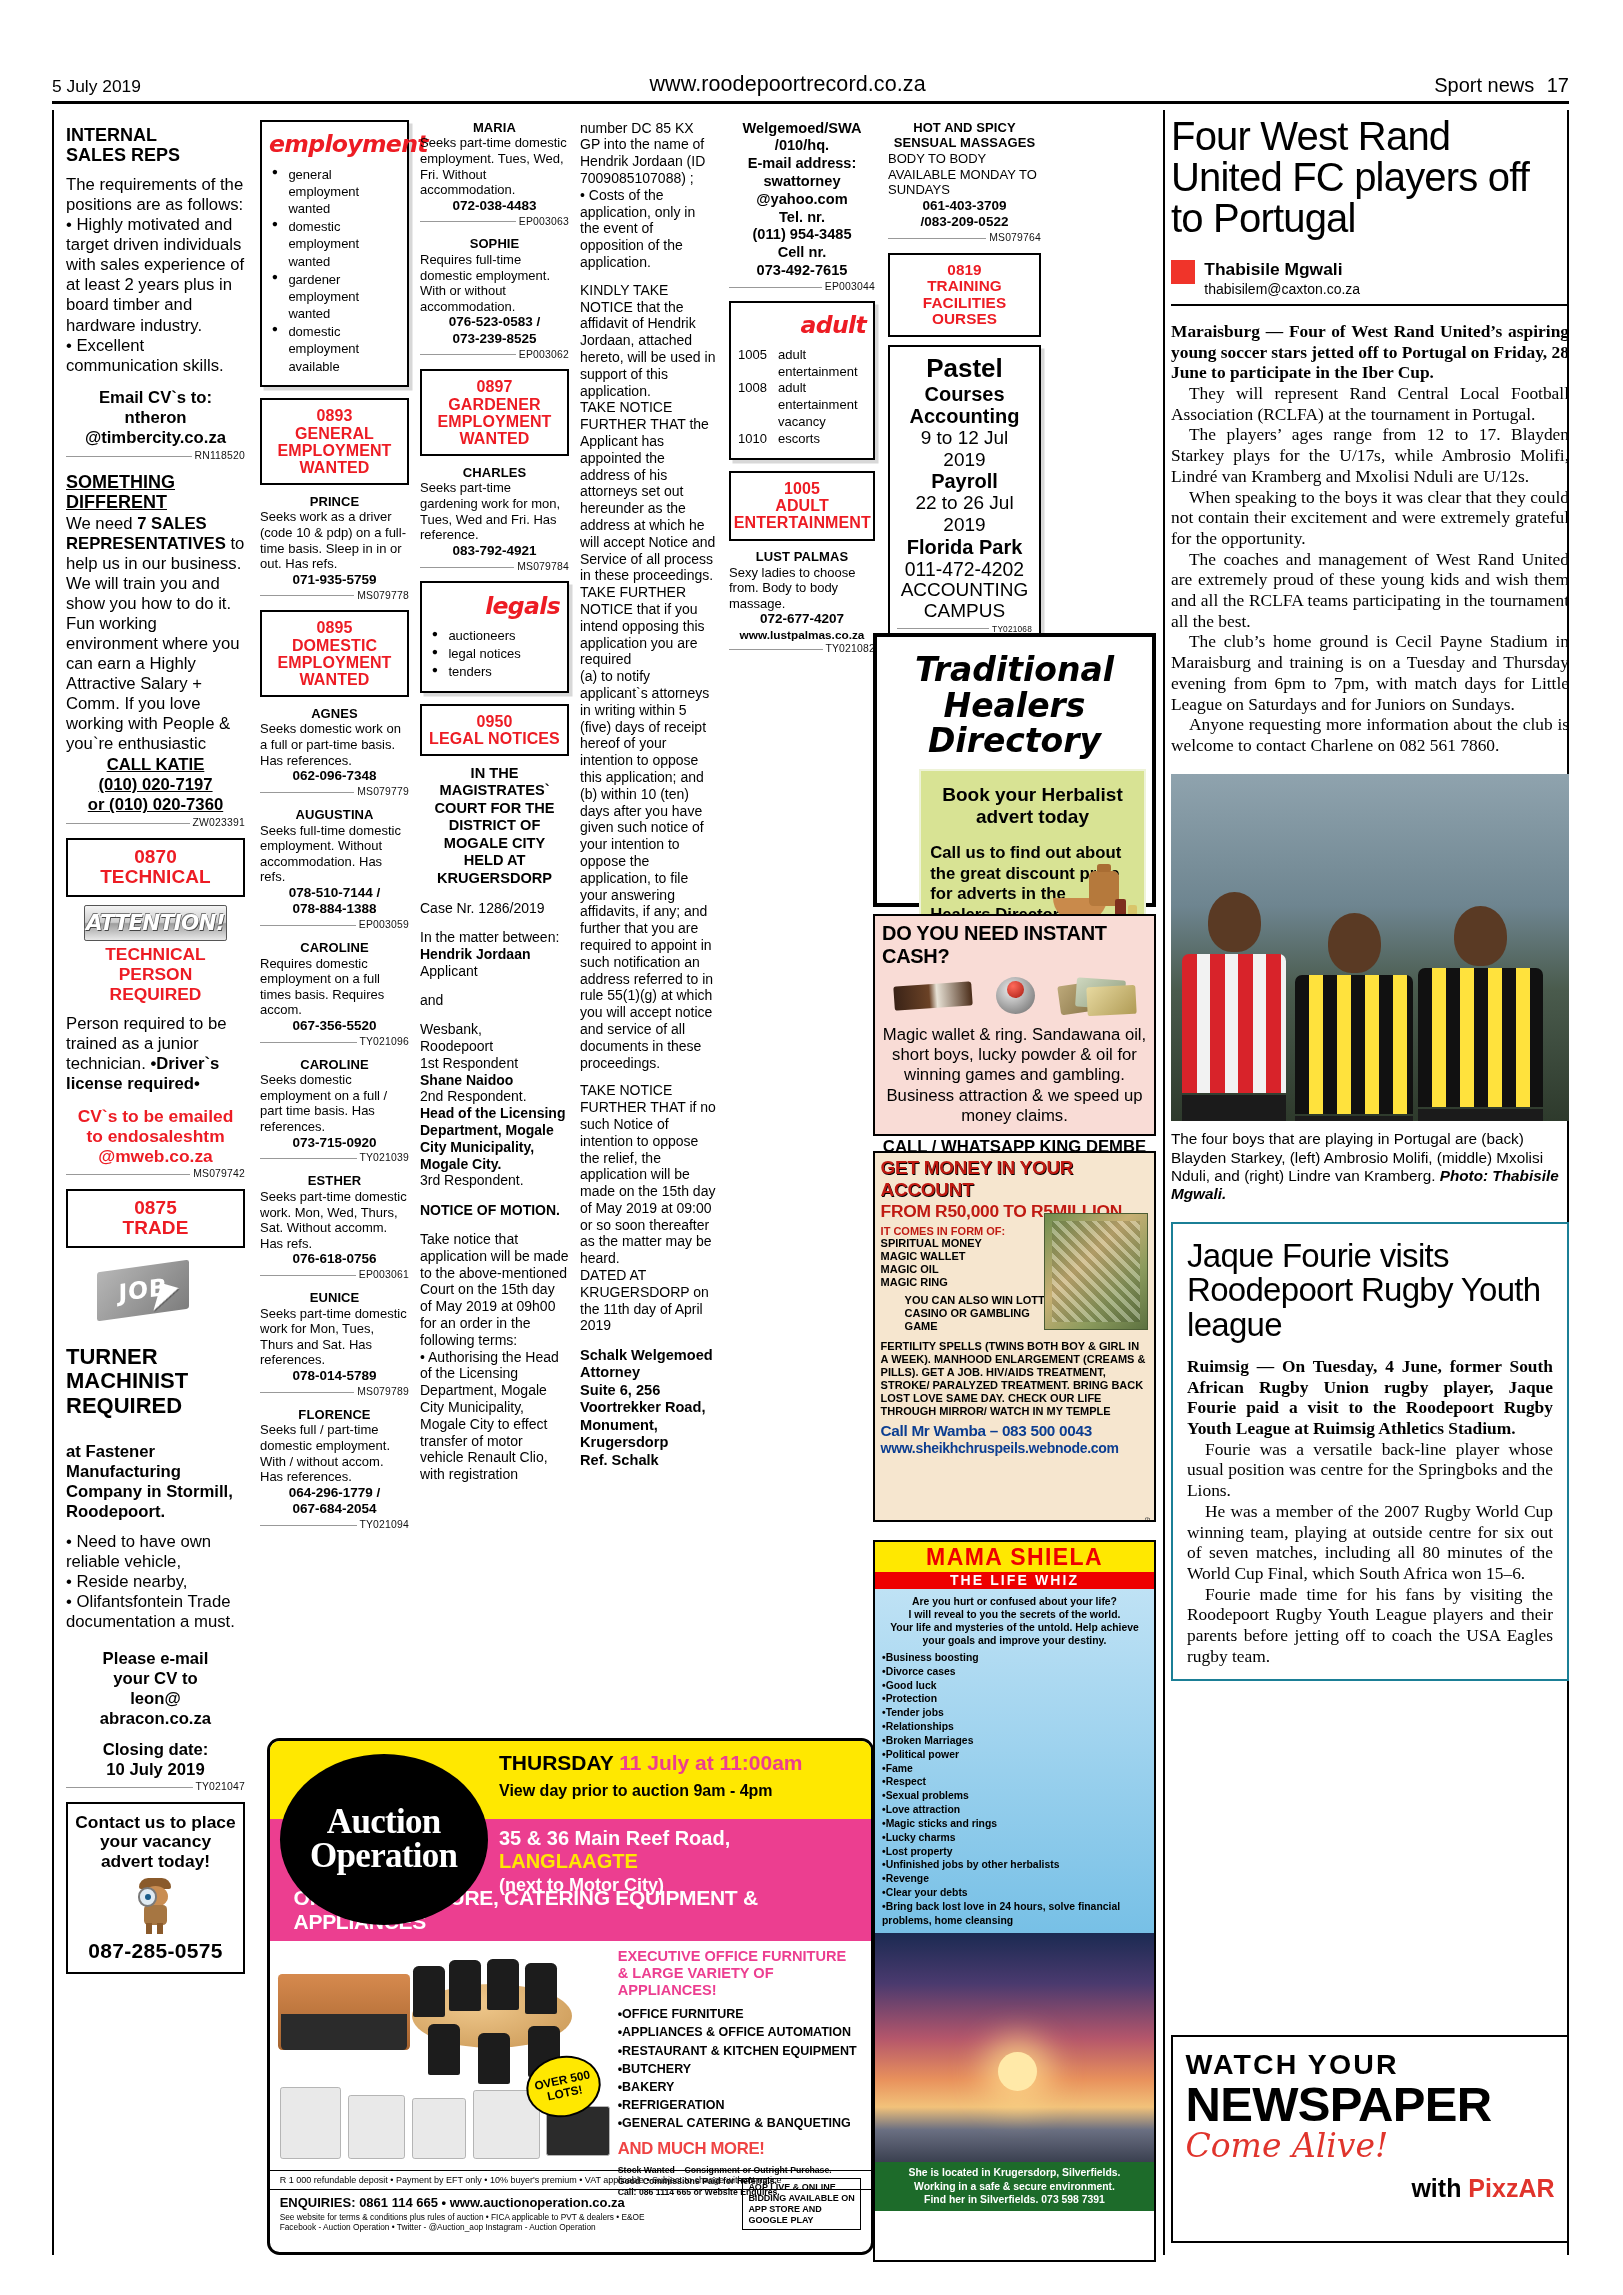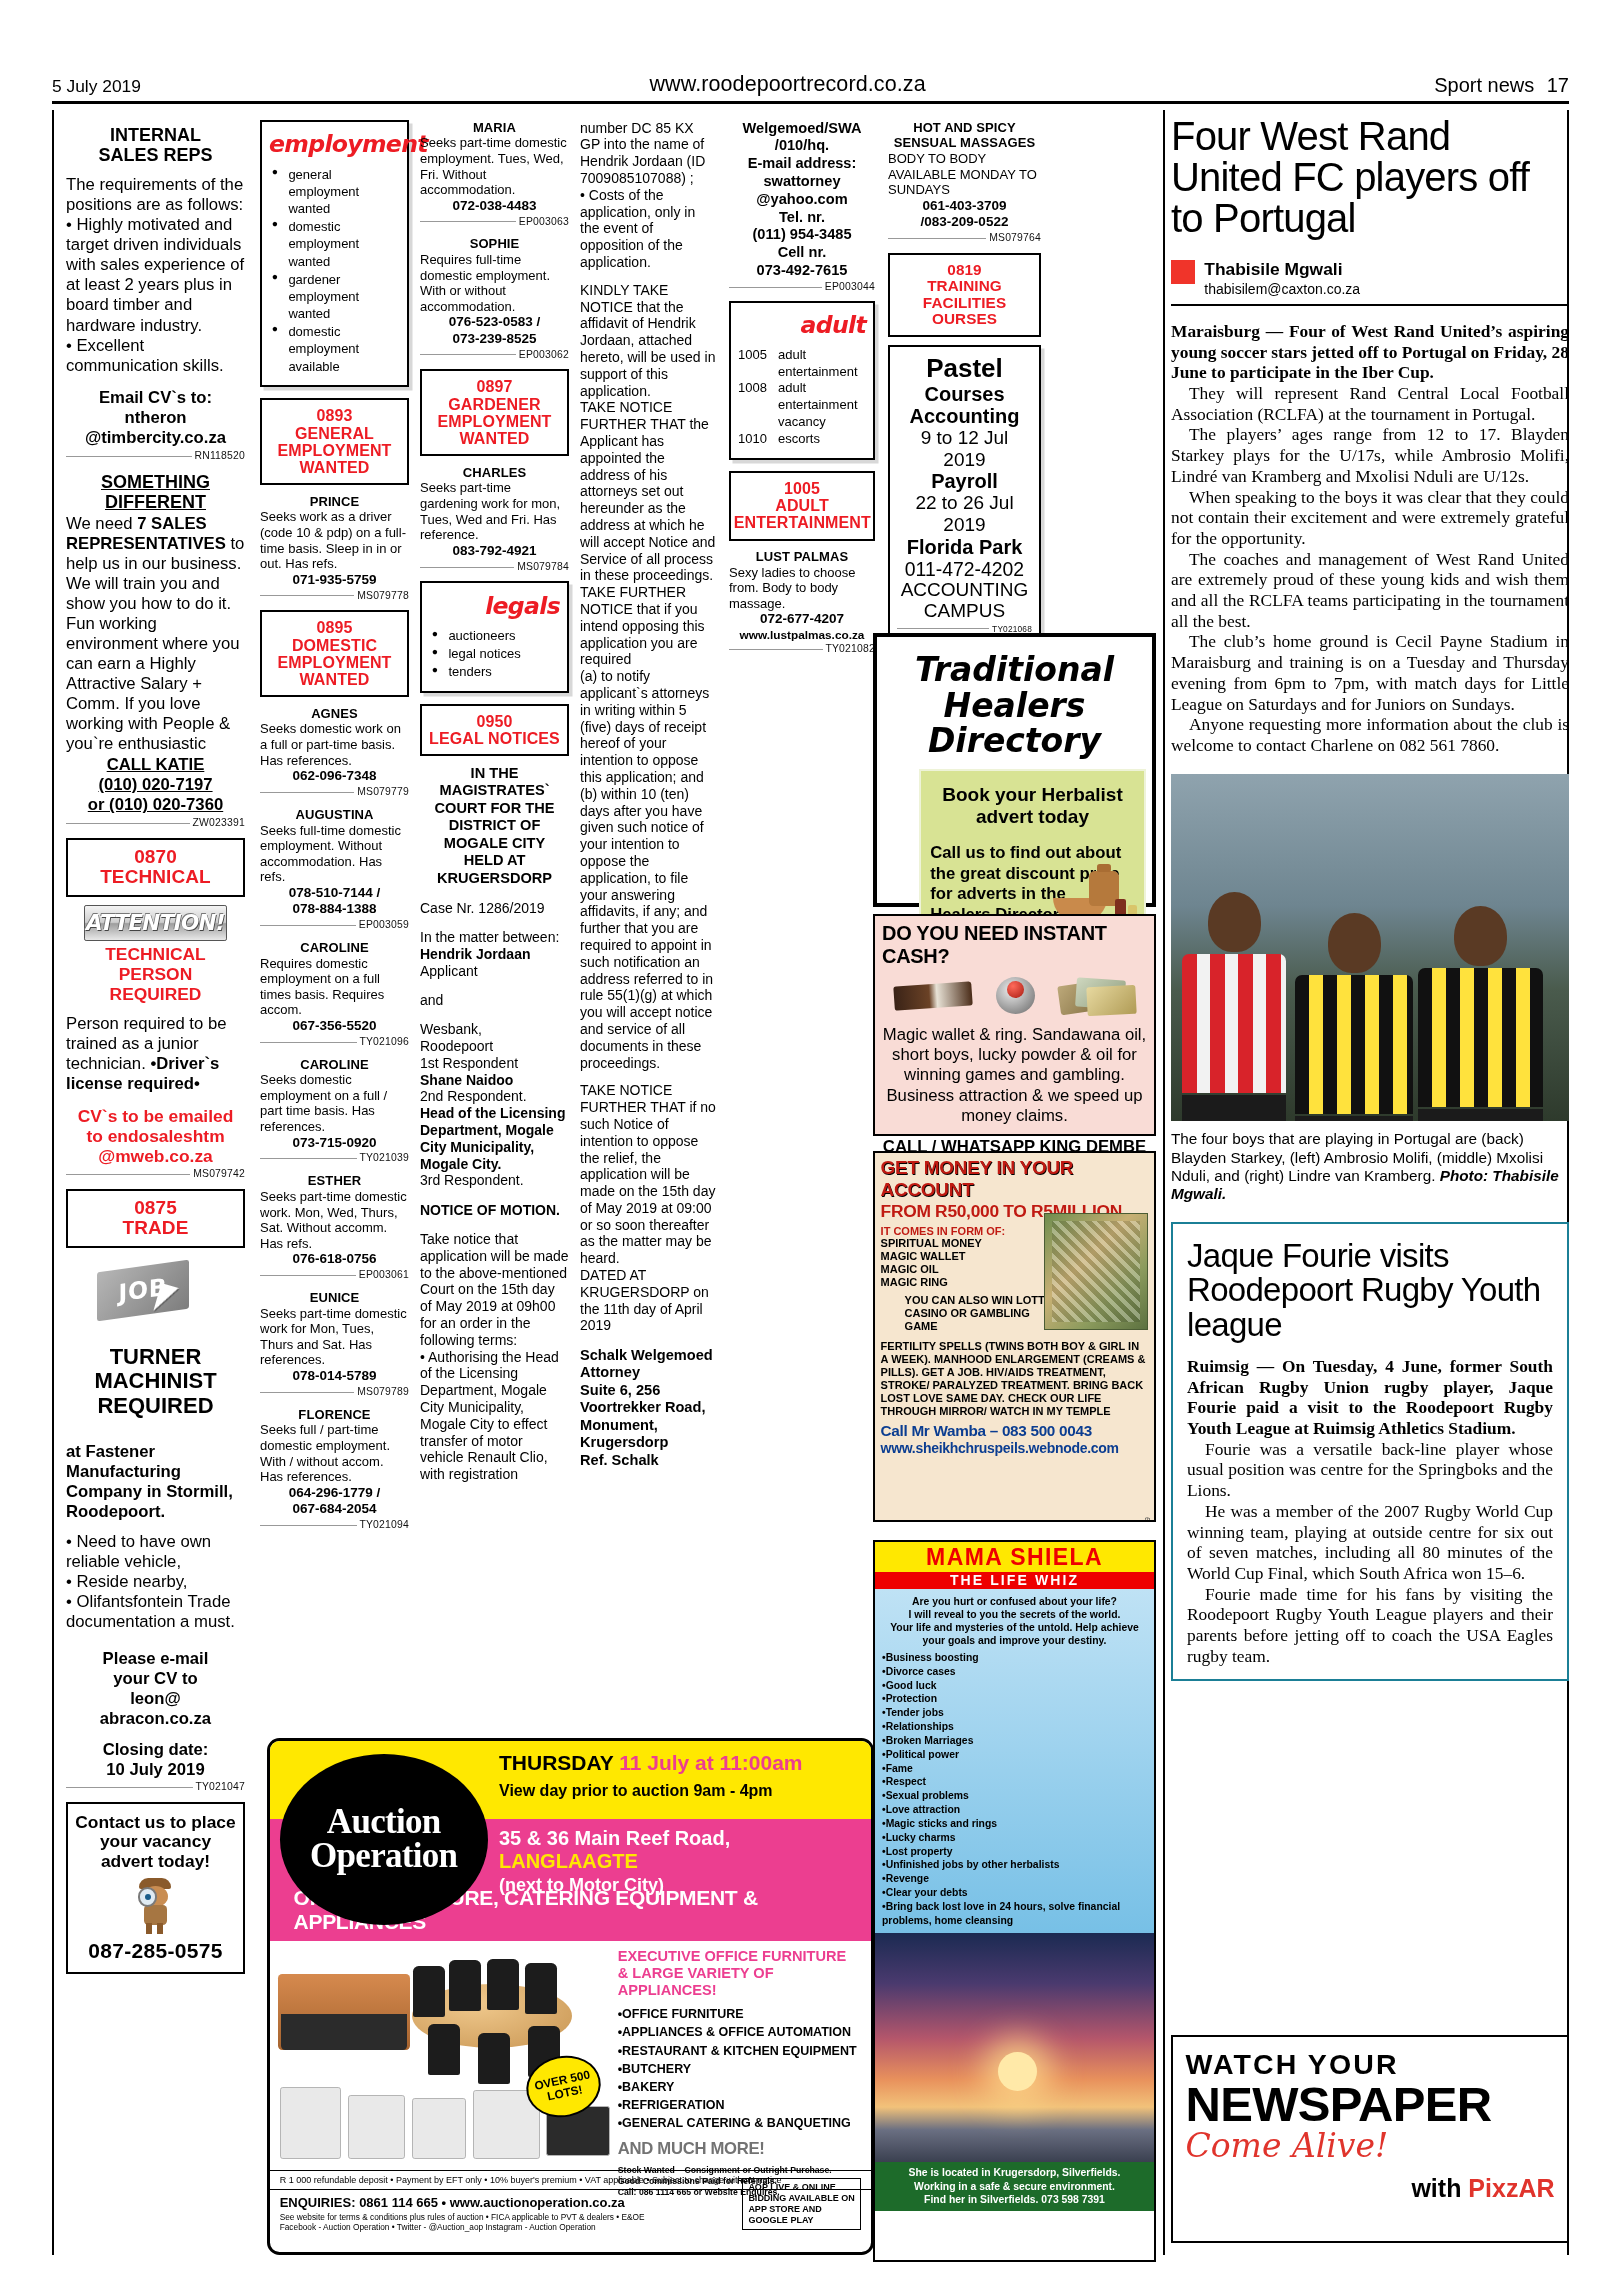--- a/index.html
+++ b/index.html
@@ -65,21 +65,21 @@
     font-family:"DejaVu Sans", sans-serif;
   }
   .catlist { list-style:none; margin:0; padding:0; font-size:13px; line-height:1.33; }
   .catlist li { position:relative; padding-left:19.4px; margin-bottom:0.7px; }
   .catlist li:before { content:"\25CF"; position:absolute; left:2.8px; top:-0.7px; font-size:10.4px; }
   .codelist { font-size:13px; line-height:1.3; }
   .codelist .row { display:flex; }
   .codelist .cd { width:40px; flex:none; }
 
   
-  .d-title { font-weight:bold; text-align:center; font-size:18px; line-height:1.12; }
+  .d-title { font-weight:bold; font-size:18px; line-height:1.12; }
   .d-text { font-size:16.7px; line-height:1.2; margin-top:9.7px; }
   .d-text.c { text-align:center; }
   .d-red { color:#ED1C24; font-weight:bold; text-align:center; font-size:17.4px; line-height:1.14; }
   .u { text-decoration:underline; }
 
   .attention {
     width:143px; height:36px; margin:2.8px auto 4.2px auto;
     background:linear-gradient(180deg,#f4f4f4 0%,#cdcdcd 48%,#9e9e9e 52%,#e8e8e8 100%);
     border:1.4px solid #555; border-radius:2.1px;
     display:flex; align-items:center; justify-content:center;
@@ -232,21 +232,21 @@
   .auction .burst {
     position:absolute; right:12.5px; bottom:53px; width:75px; height:61px; background:#ffe800;
     border-radius:50%; display:flex; flex-direction:column; align-items:center; justify-content:center;
     transform:rotate(-12deg); font-weight:bold; font-size:11.8px; line-height:1.05; text-align:center;
     border:2.1px solid #000;
   }
   .auction .rt { width:260px; padding:7px 8.3px 0 4.2px; }
   .auction .rt .hl { color:#ec3e90; font-weight:bold; font-size:14.6px; line-height:1.15; }
   .auction .rt ul { list-style:none; margin:7px 0 0 0; padding:0; font-weight:bold; font-size:12.5px; line-height:1.45; }
   .auction .rt ul li:before { content:"\2022 "; }
-  .auction .rt .more { color:#737373; font-weight:bold; font-size:16.7px; margin-top:7px; letter-spacing:-0.3px; }
+  .auction .rt .more { color:#ef4444; font-weight:bold; font-size:16.7px; margin-top:7px; letter-spacing:-0.3px; }
   .auction .rt .fine { font-size:8.7px; line-height:1.25; margin-top:5.6px; font-weight:bold; }
   .auction .strip { border-top:1.4px solid #000; padding:4.2px 9.7px; font-size:9px; }
   .auction .strip .l { font-weight:bold; font-size:13px; }
   .auction .strip .s { font-size:8.3px; margin-top:2.1px; line-height:1.3; }
   .auction .cta { position:absolute; right:9.7px; bottom:7px; border:1.4px solid #000; padding:2.8px 5.6px; text-align:left; font-weight:bold; font-size:9px; line-height:1.25; }
 
   
   .news { position:absolute; left:1119px; top:0; width:398px; height:2145px; }
   .news .hl {
     font-size:40px; line-height:1.03; font-weight:400; letter-spacing:-0.8px;

